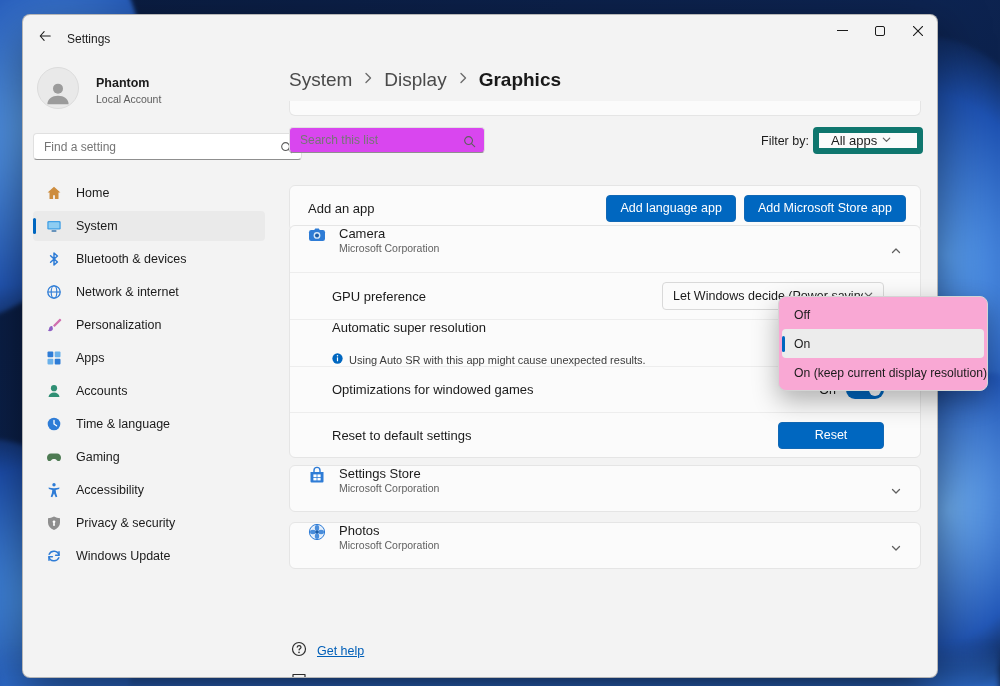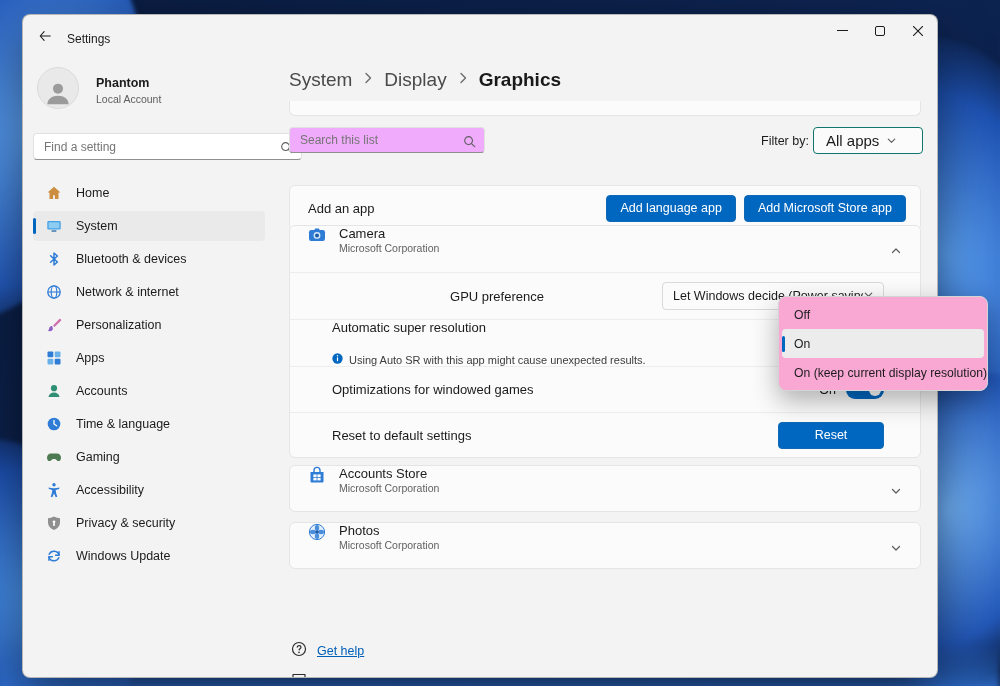--- a/index.html
+++ b/index.html
@@ -60,46 +60,46 @@
 
   
   .crumbs { position:absolute; left:266px; top:50px; height:30px; display:flex; align-items:center; gap:11px; }
   .crumb { font-size:19px; color:#4a4a4a; }
   .crumb.current { color:#191919; font-weight:700; }
 
   .partial-card { position:absolute; left:266px; top:86px; width:632px; height:15px;
     background:#fbfbfb; border:1px solid #e5e5e5; border-top:none; border-radius:0 0 6px 6px; }
 
   .list-search { position:absolute; left:266px; top:112px; width:196px; height:26px;
-    background:#f0abfc; border:1px solid #e0e0e0; border-bottom-color:#8f8f8f; border-radius:4px; }
+    background:#d946ef; border:1px solid #e0e0e0; border-bottom-color:#8f8f8f; border-radius:4px; }
   .filter-label { position:absolute; left:738px; top:119px; font-size:12.5px; color:#1b1b1b; }
   .filter-dd { position:absolute; left:790px; top:112px; width:110px; height:27px;
-    background:#fbfbfb; border:1px solid #0f766e; border-radius:4px;
-    display:flex; align-items:center; justify-content:space-between; padding:0 25px 0 12px; font-size:15px; }
+    background:#fbfbfb; border:6px solid #0f766e; border-radius:4px;
+    display:flex; align-items:center; justify-content:space-between; padding:0 25px 0 12px; font-size:13px; }
 
   .card { position:absolute; left:266px; width:632px; background:#fbfbfb;
     border:1px solid #e5e5e5; border-radius:6px; }
   .addapp { top:152px; height:46px; display:flex; align-items:center; padding:0 14px 0 18px;margin-top:18px; }
   .addapp-label { flex:1; font-size:13px; }
   .btn-primary { height:27px; padding:0 13px; background:#0067c0; border:1px solid #1168b5;
     color:#fff; font-size:12.5px; border-radius:4px; display:flex; align-items:center; justify-content:center;
     font-family:inherit; white-space:nowrap; }
   .addapp .btn-primary + .btn-primary { margin-left:8px; }
 
   .app-card { top:210px; }
   .card-header { height:46px; display:flex; align-items:flex-start; padding-left:18px; gap:13px; position:relative; }
   .app-ic { width:18px; height:18px; display:flex; }
   .app-name { font-size:13px; color:#1b1b1b; }
   .app-pub { font-size:10.5px; color:#616161; margin-top:1px; }
   .hdr-chevron { position:absolute; right:18px; top:17px; }
 
   .row { border-top:1px solid #ededed; display:flex; align-items:center;
     padding:0 36px 0 42px; position:relative; }
   .row-label { font-size:13px; color:#1b1b1b; flex:1; }
-  .row-gpu { height:47px;text-align:center; }
+  .row-gpu { height:47px; }
   .row-sr { height:47px; flex-direction:column; align-items:flex-start; justify-content:center; gap:3px; }
   .row-opt { height:46px; }
   .row-reset { height:45px; }
   .sr-info { display:flex; align-items:center; gap:6px; font-size:11px; color:#3c3c3c; }
 
   .gpu-dd { width:222px; height:28px; background:#fbfbfb; border:1px solid #d9d9d9; border-radius:4px;
     display:flex; align-items:center; justify-content:space-between; padding:0 9px 0 10px;
     font-size:12.5px; white-space:nowrap; overflow:hidden; }
   .gpu-dd .dd-text { overflow:hidden; text-overflow:clip; }
 
@@ -392,21 +392,21 @@
         <svg width="18" height="18" viewBox="0 0 18 18">
             <path d="M6 6V4.4a3 3 0 0 1 6 0V6" fill="none" stroke="#2e7cd6" stroke-width="1.4"></path>
             <path d="M2.5 6h13v9.5a1 1 0 0 1-1 1h-11a1 1 0 0 1-1-1z" fill="#2e7cd6"></path>
             <rect x="5.4" y="8.4" width="3.2" height="2.6" fill="#fff"></rect>
             <rect x="9.4" y="8.4" width="3.2" height="2.6" fill="#fff"></rect>
             <rect x="5.4" y="11.8" width="3.2" height="2.6" fill="#fff"></rect>
             <rect x="9.4" y="11.8" width="3.2" height="2.6" fill="#fff"></rect>
           </svg>
       </span>
       <span>
-        <div class="app-name">Accounts Store</div>
+        <div class="app-name">Settings Store</div>
         <div class="app-pub">Microsoft Corporation</div>
       </span>
       <span class="hdr-chevron"><svg width="12" height="12" viewBox="0 0 12 12">
             <path d="M2.5 4.5 6 8l3.5-3.5" fill="none" stroke="#5f5f5f" stroke-width="1.3" stroke-linecap="round" stroke-linejoin="round"></path>
           </svg></span>
     </div>
   </div>
 
   <div class="card photos-card">
     <div class="card-header">

